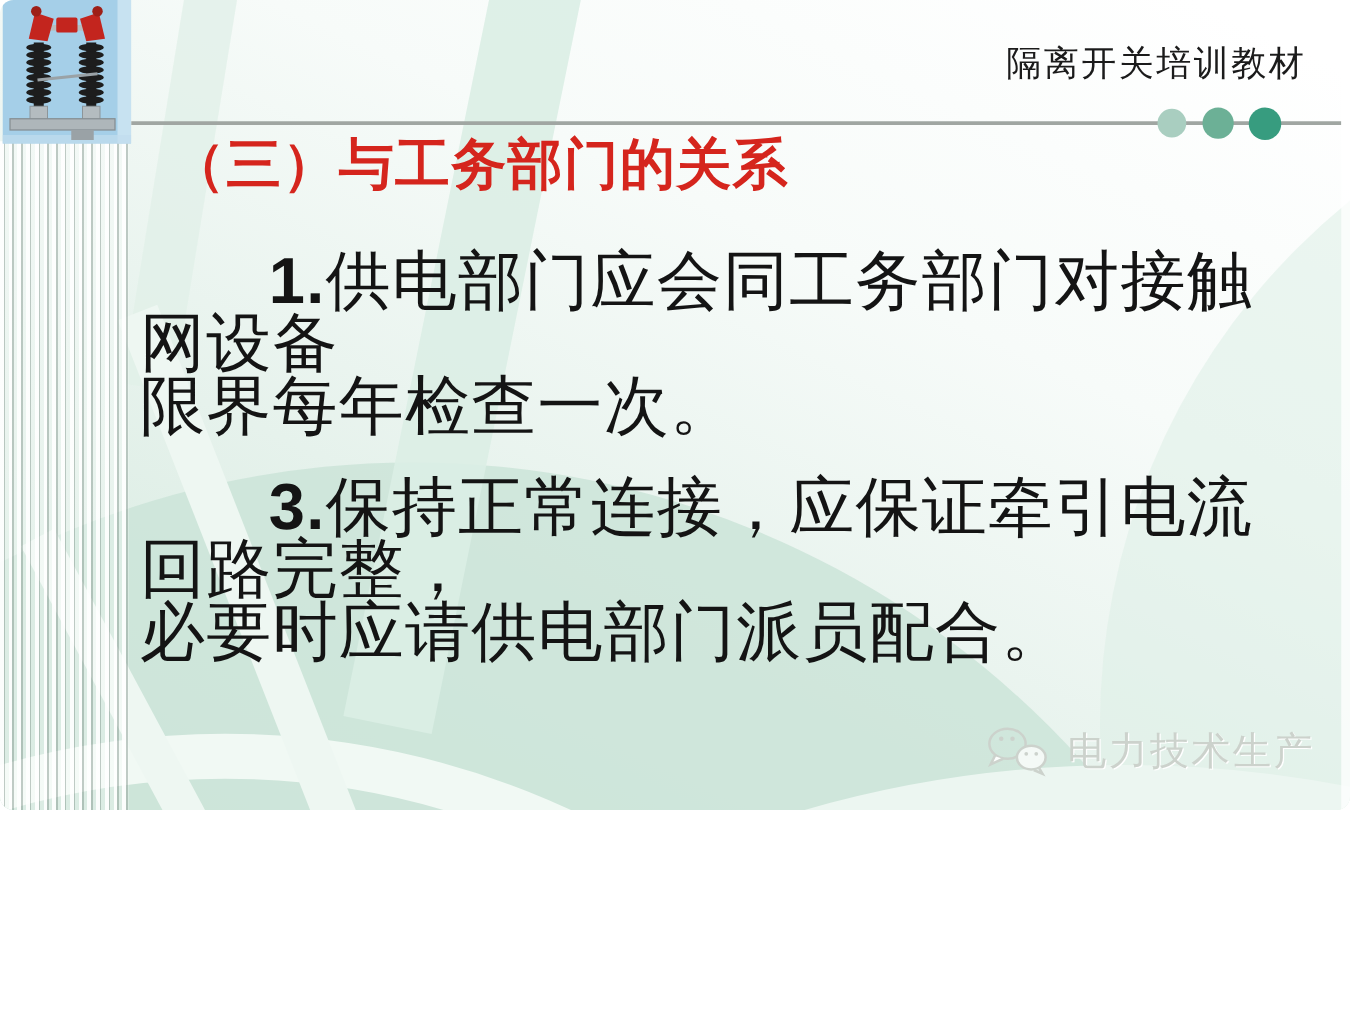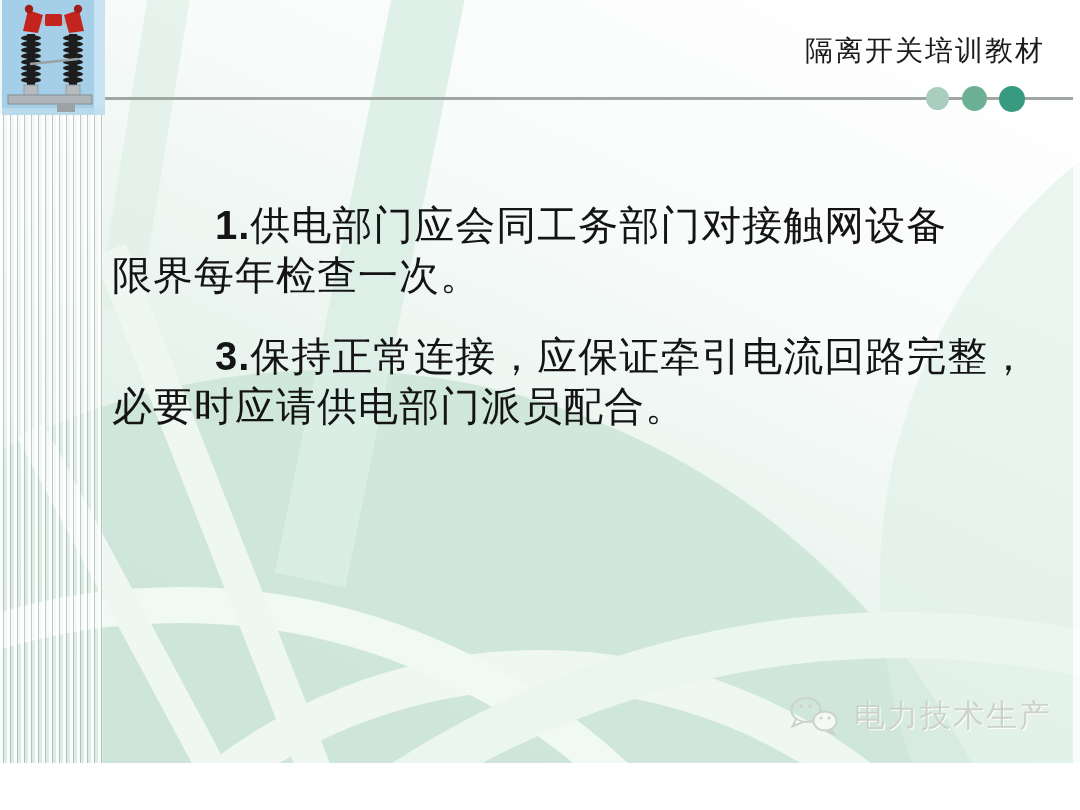--- a/index.html
+++ b/index.html
@@ -1,21 +1,22 @@
 <!DOCTYPE html>
 <html><head>
 <meta charset="utf-8">
 <style>
   html,body{margin:0;padding:0;}
   #slide{
     position:relative;
-    width:1080px;height:763px;
+    width:1080px;height:648px;
     overflow:hidden;
     background:linear-gradient(205deg,#ffffff 5%,#f7fbf9 35%,#e6f2ec 65%,#d2e8dc 100%);
     font-family:"Liberation Serif","DejaVu Serif",serif;
+    border-radius:11px;
   }
   
   #bg-decor{position:absolute;inset:0;z-index:0;}
   
   #stripes{
     position:absolute;left:0;top:113px;width:103px;height:697px;z-index:1;
     background:repeating-linear-gradient(90deg,
       rgba(255,255,255,0.92) 0px, rgba(255,255,255,0.92) 3px,
       rgba(150,165,158,0.55) 3px, rgba(150,165,158,0.55) 4.2px,
       rgba(255,255,255,0.28) 4.2px, rgba(255,255,255,0.28) 7px);
@@ -35,21 +36,21 @@
   #dot-1{left:926px;top:87px;width:23px;height:23px;}
   #dot-2{left:962px;top:86px;width:25px;height:25px;}
   #dot-3{left:999px;top:86px;width:26px;height:26px;}
   
   #slide-title{
     position:absolute;left:136px;top:102px;z-index:2;
     font-size:44px;font-weight:700;letter-spacing:1px;
   }
   
   #body-text{position:absolute;left:112px;top:200px;width:930px;z-index:2;color:#141414;}
-  .para{margin:0 0 30px 0;font-size:40px;line-height:50px;text-indent:103px;letter-spacing:1px;}
+  .para{margin:0 0 30px 0;font-size:52px;line-height:50px;text-indent:103px;letter-spacing:1px;}
   .para .num{font-family:"Liberation Sans","DejaVu Sans",sans-serif;font-weight:700;}
   .para .ptext{white-space:pre-line;}
   
   #watermark{
     position:absolute;right:28px;bottom:24px;z-index:2;
     display:flex;align-items:center;gap:13px;
     color:#ccd2cc;text-shadow:1px 1px 0 #ffffff;
     font-size:31px;letter-spacing:2px;
   }
   #watermark svg{display:block;}
@@ -116,20 +117,21 @@
     <rect x="55" y="104" width="18" height="8" fill="#9aa2a6"></rect>
   </svg>
 
   <div id="header-title">隔离开关培训教材</div>
 
   <div id="divider" style="background: rgb(160, 166, 162);"></div>
   <div class="dot" id="dot-1" style="background: rgb(169, 206, 192);"></div>
   <div class="dot" id="dot-2" style="background: rgb(108, 176, 150);"></div>
   <div class="dot" id="dot-3" style="background: rgb(55, 156, 127);"></div>
 
+  <div id="slide-title" style="color: rgb(213, 37, 29);">（三）与工务部门的关系</div>
 
   <div id="body-text">
     <p class="para"><span class="num">1.</span><span class="ptext">供电部门应会同工务部门对接触网设备
 限界每年检查一次。</span></p>
     <p class="para"><span class="num">3.</span><span class="ptext">保持正常连接，应保证牵引电流回路完整，
 必要时应请供电部门派员配合。</span></p>
   </div>
 
   <div id="watermark">
     <svg width="52" height="46" viewBox="0 0 52 46" aria-hidden="true">

